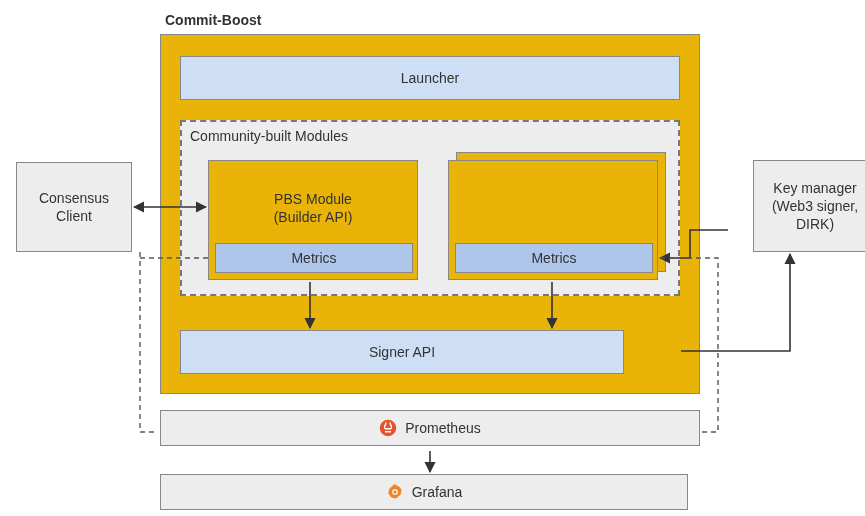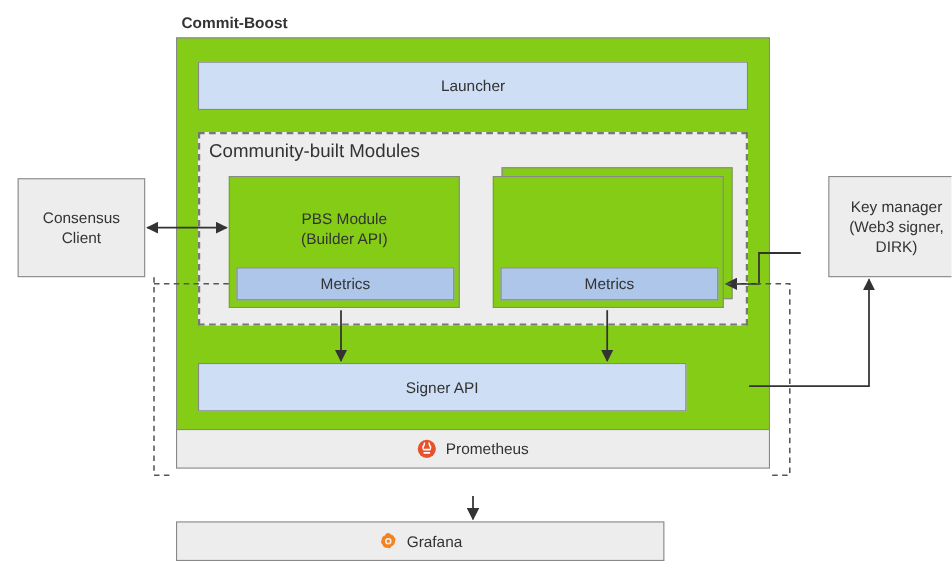--- a/index.html
+++ b/index.html
@@ -2,39 +2,39 @@
 <html><head>
   <meta charset="utf-8">
   <style>
     * { box-sizing: border-box; margin: 0; padding: 0; }
     body { font-family: -apple-system, BlinkMacSystemFont, "Segoe UI", Arial, sans-serif; font-size: 14px; color: #333; background: #fff; position: relative; width: 865px; height: 516px; }
     .box { position: absolute; border: 1px solid #888; }
     .title-label { position: absolute; font-weight: 600; }
     .gray-fill { background: #ededed; }
     .blue-fill { background: #cddef5; }
     .blue-fill2 { background: #adc6ea; }
-    .white-fill { background: #84cc16; }
+    .white-fill { background: #eab308; }
     .dashed { border-style: dashed; border-color: #666; border-width: 2px; }
     .center-text { display: flex; align-items: center; justify-content: center; text-align: center; }
     .multi-line { display: flex; flex-direction: column; align-items: center; justify-content: center; text-align: center; line-height: 1.3; }
     svg.connectors { position: absolute; top: 0; left: 0; width: 865px; height: 516px; pointer-events: none; }
   </style>
 </head>
 <body>
 
 <div class="title-label" style="left:165px; top:12px; font-size:14px;">Commit-Boost</div>
 
 <div class="box white-fill" style="left:160px; top:34px; width:540px; height:360px;"></div>
 
 <div class="box blue-fill center-text" style="left:180px; top:56px; width:500px; height:44px;">
   <span>Launcher</span>
 </div>
 
 <div class="box dashed gray-fill" style="left:180px; top:120px; width:500px; height:176px; border-color:#777;">
-  <div style="position:absolute; left:8px; top:6px; font-size:17px;">Community-built Modules</div>
+  <div style="position:absolute; left:8px; top:6px; font-size:14px;">Community-built Modules</div>
 </div>
 
 <div class="box white-fill" style="left:208px; top:160px; width:210px; height:120px;">
   <div class="multi-line" style="position:absolute; top:12px; left:0; width:100%; height:70px;">
     <span>PBS Module</span>
     <span>(Builder API)</span>
   </div>
   <div class="box blue-fill2 center-text" style="position:absolute; left:6px; bottom:6px; width:198px; height:30px;">
     <span>Metrics</span>
   </div>
@@ -45,31 +45,31 @@
 <div class="box white-fill" style="left:448px; top:160px; width:210px; height:120px;">
   <div class="box blue-fill2 center-text" style="position:absolute; left:6px; bottom:6px; width:198px; height:30px;">
     <span>Metrics</span>
   </div>
 </div>
 
 <div class="box blue-fill center-text" style="left:180px; top:330px; width:444px; height:44px;">
   <span>Signer API</span>
 </div>
 
-<div class="box gray-fill center-text" style="left:160px; top:390px; width:540px; height:36px; gap:8px;">
+<div class="box gray-fill center-text" style="left:160px; top:410px; width:540px; height:36px; gap:8px;">
   <span style="display:inline-flex;">
     <svg width="18" height="18" viewBox="0 0 24 24">
         <circle cx="12" cy="12" r="11" fill="#e6522c"></circle>
         <path d="M8 7 C8 4 10 3 10 6 C10 8 8 10 8 12 L16 12 C16 10 14 8 14 6 C14 3 16 4 16 7 C18 8 18 12 16 14 L8 14 C6 12 6 8 8 7 Z M8 16 L16 16 L16 18 L8 18 Z" fill="#fff"></path>
       </svg>
   </span>
   <span>Prometheus</span>
 </div>
 
-<div class="box gray-fill center-text" style="left:160px; top:474px; width:444px; height:36px; gap:8px;">
+<div class="box gray-fill center-text" style="left:160px; top:474px; width:528px; height:36px; gap:8px;">
   <span style="display:inline-flex;">
     <svg width="18" height="18" viewBox="0 0 24 24">
         <path d="M12 2 C14 2 15 4 15 4 C18 4 19 7 19 7 C22 9 20 13 20 13 C20 17 16 18 16 18 C14 22 10 20 10 20 C6 20 5 16 5 16 C2 14 4 10 4 10 C4 6 8 5 8 5 C9 2 12 2 12 2 Z M12 8 A4 4 0 1 0 12 16 A4 4 0 0 0 12 8 Z M12 10 A2 2 0 1 1 12 14 A2 2 0 0 1 12 10 Z" fill="#f58220"></path>
       </svg>
   </span>
   <span>Grafana</span>
 </div>
 
 <div class="box gray-fill multi-line" style="left:16px; top:162px; width:116px; height:90px;text-align:right;">
   <span>Consensus</span>

